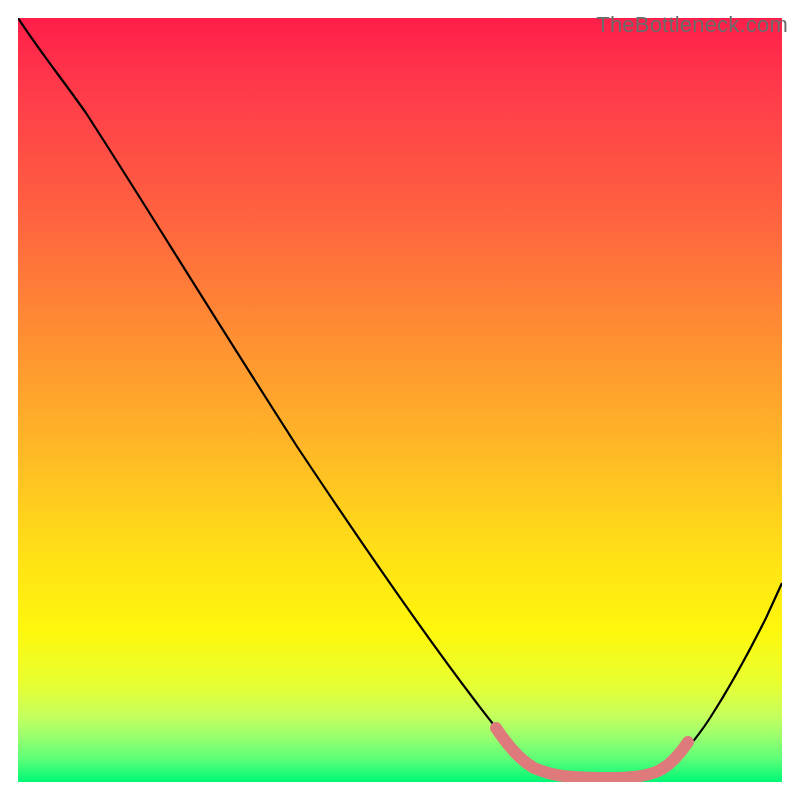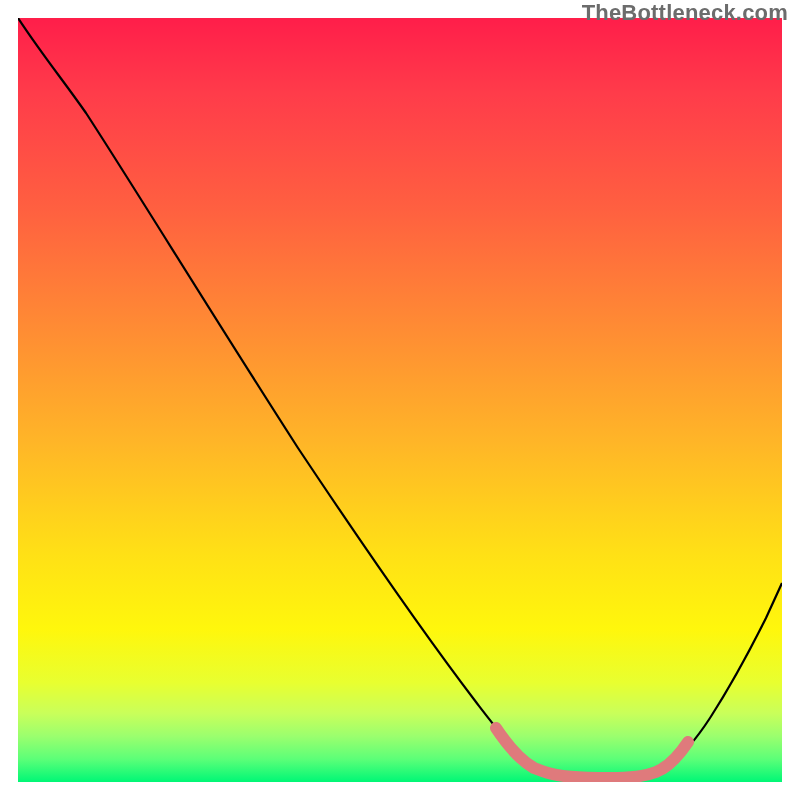--- a/index.html
+++ b/index.html
@@ -40,24 +40,24 @@
     );
   }
   .curve-svg {
     position: absolute;
     left: 0; top: 0;
     width: 100%;
     height: 100%;
   }
   .watermark {
     position: absolute;
-    top: 0px;
+    top: 12px;
     right: 12px;
     font-size: 22px;
-    font-weight: 700;
+    font-weight: 400;
     color: #6c6c6c;
     letter-spacing: 0.2px;
     user-select: none;
   }
 </style>
 </head>
 <body>
 
 <div class="stage">
 

